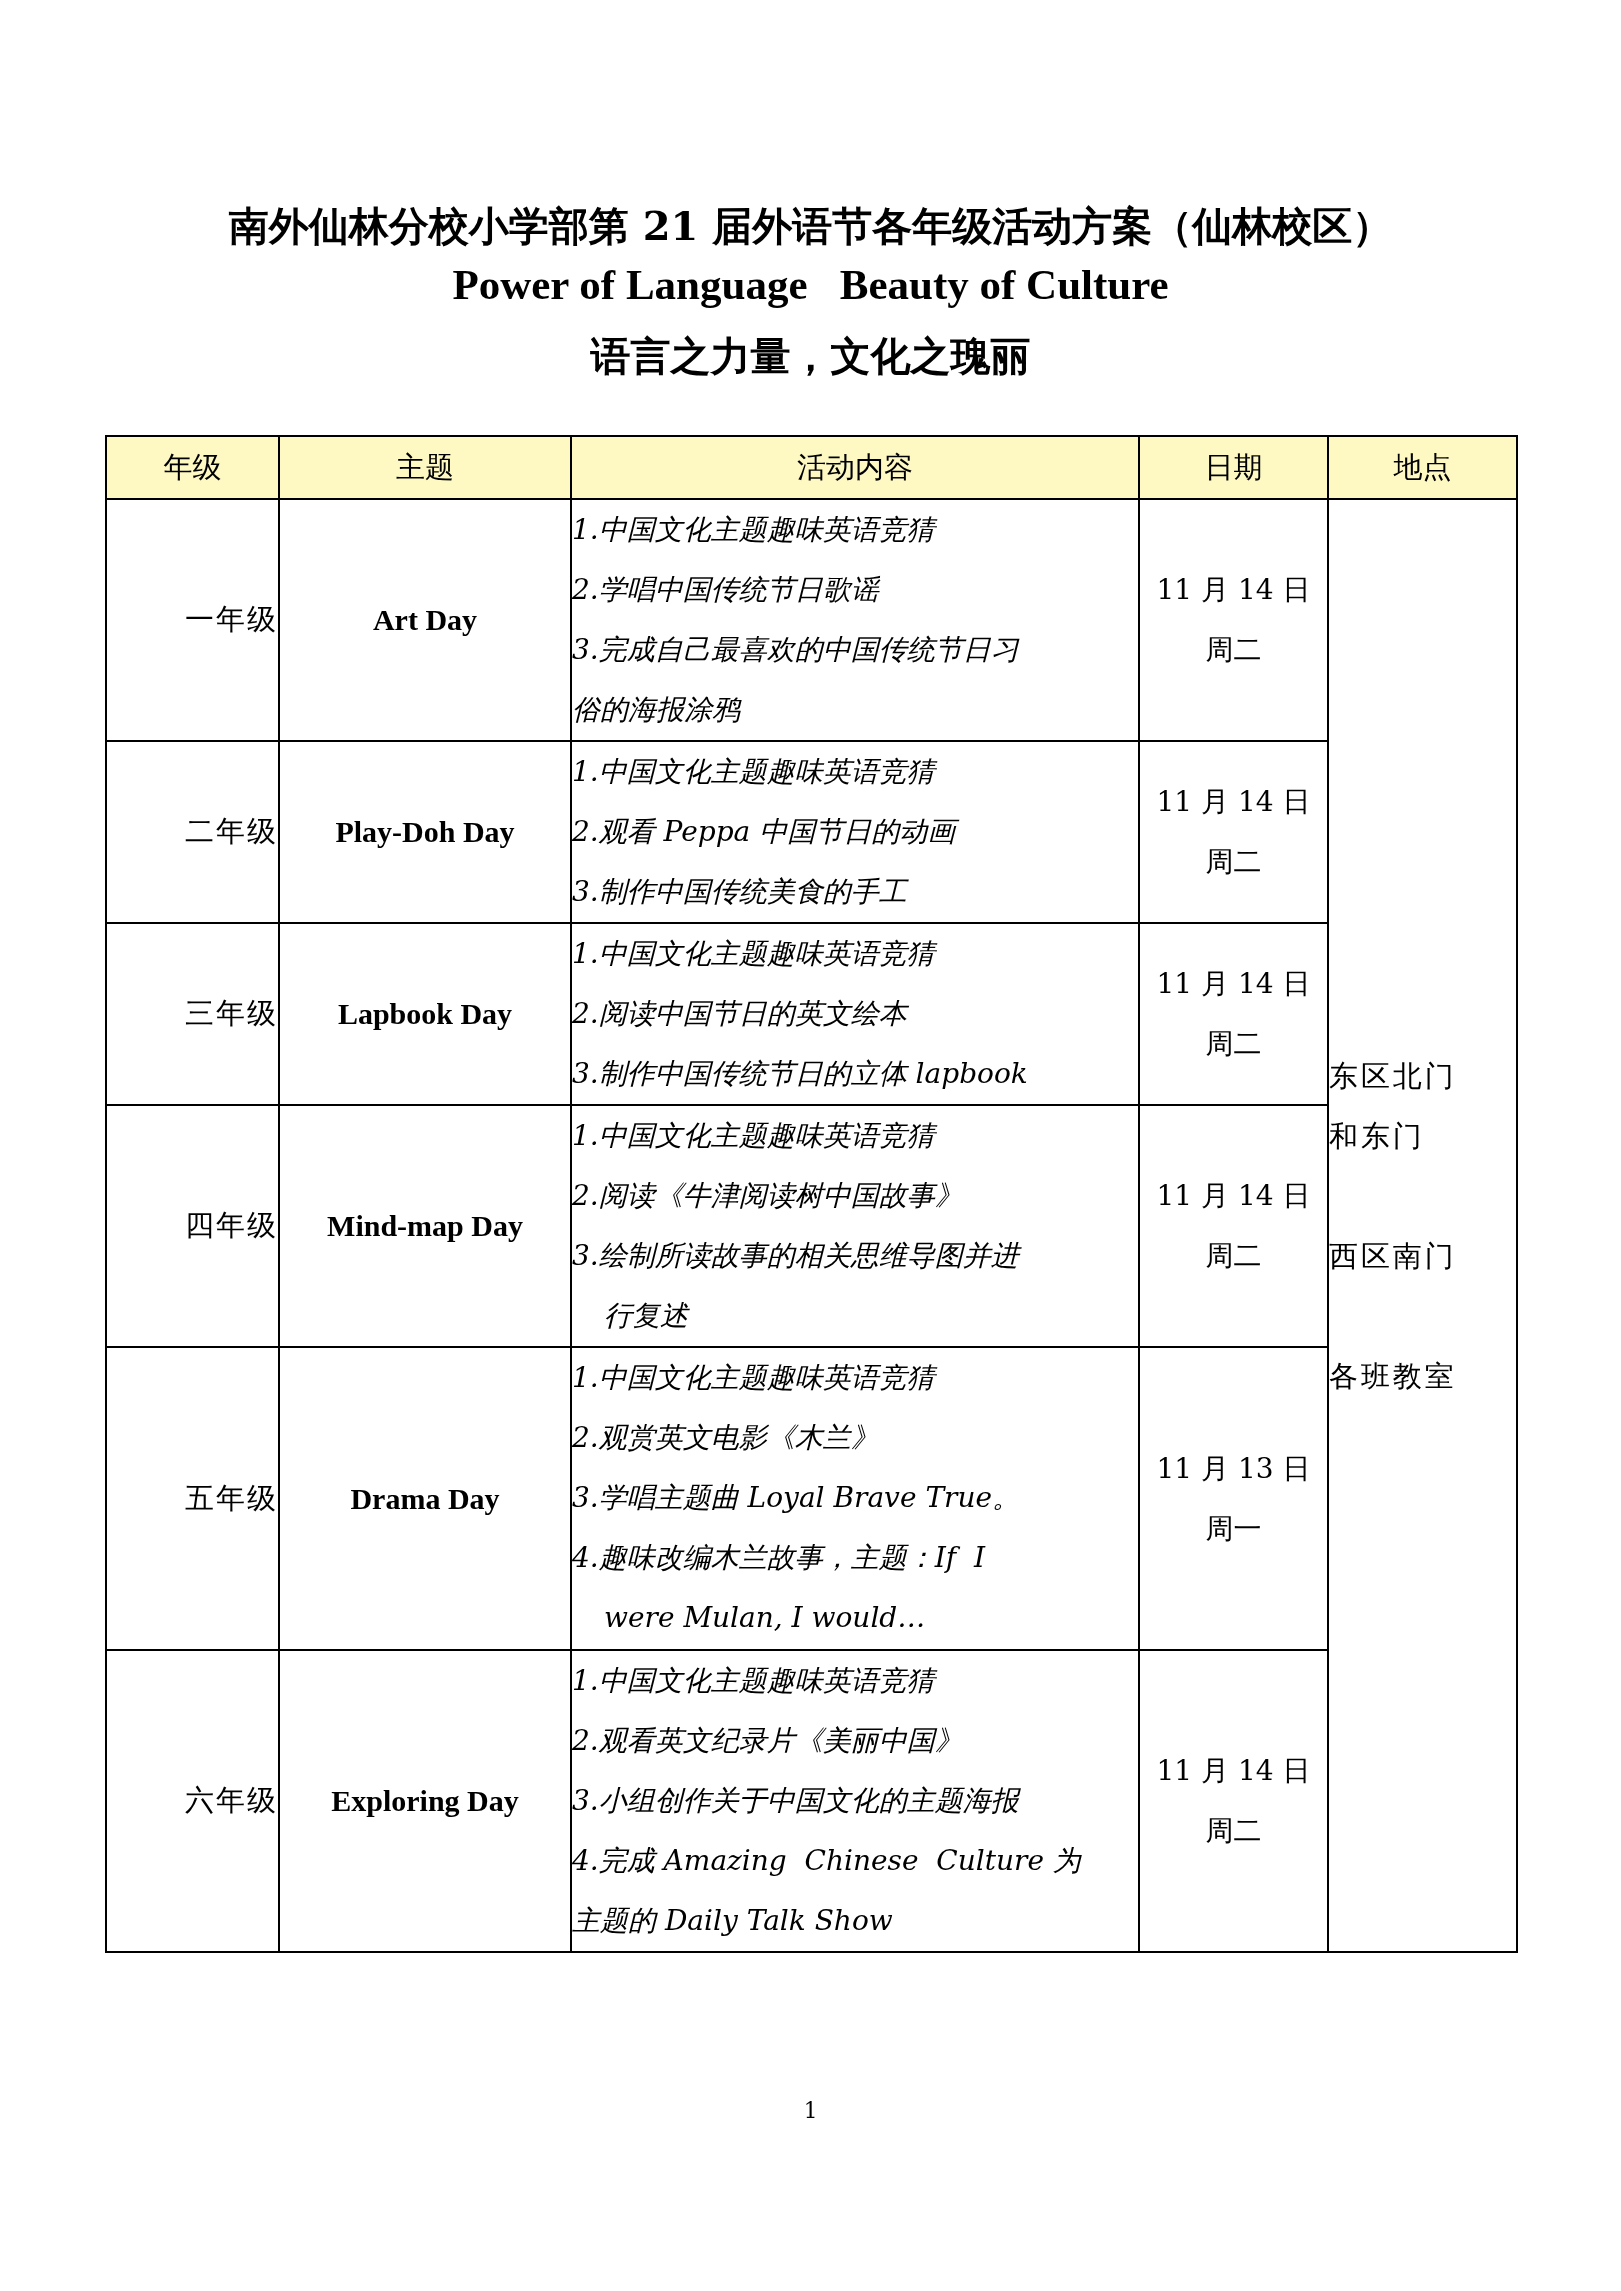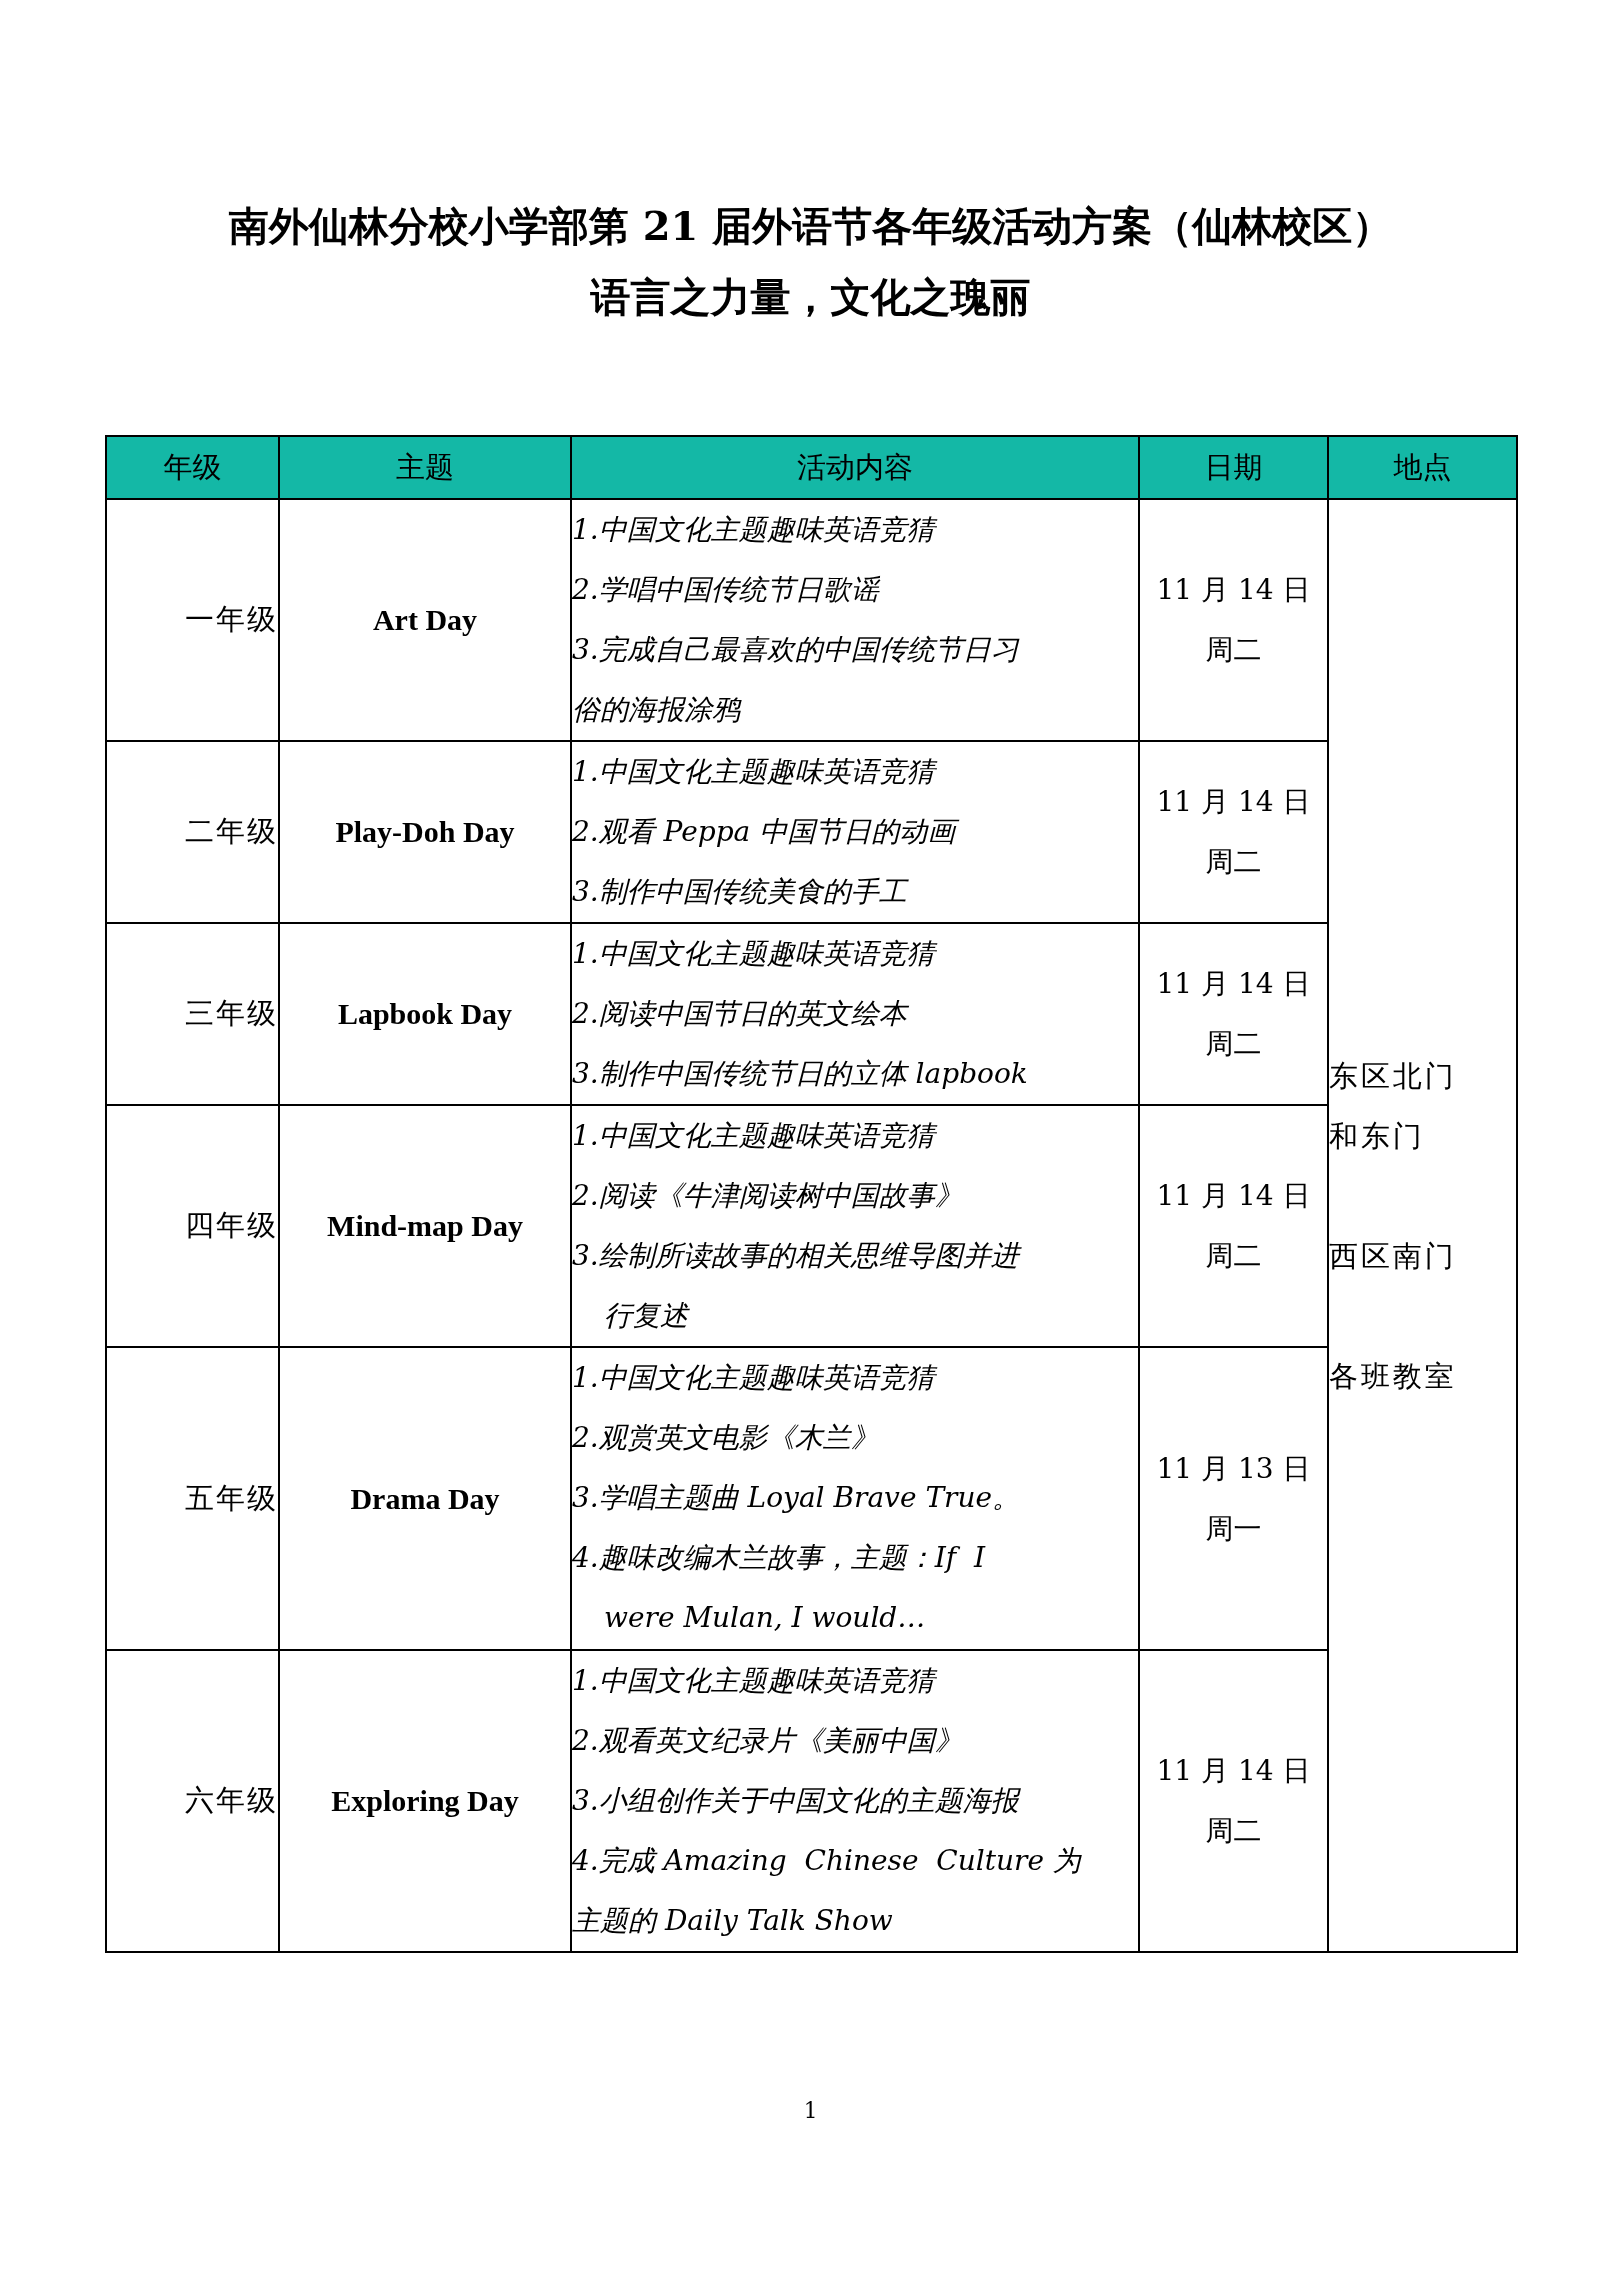--- a/index.html
+++ b/index.html
@@ -52,21 +52,21 @@
       top: 435px;
       width: 1410px;
       border-collapse: collapse;
       table-layout: fixed;
     }
     table.plan th, table.plan td {
       border: 2.9px solid #000;
       padding: 0;
     }
     table.plan th {
-      background: #14b8a6;
+      background: #fef9c3;
       height: 61px;
       font-family: "DejaVu Sans", "Liberation Sans", sans-serif;
       font-size: 29px;
       font-weight: normal;
       text-align: center;
       vertical-align: middle;
     }
     td.grade {
       text-align: right;
       vertical-align: middle;
@@ -121,20 +121,21 @@
       text-align: center;
       font-family: "DejaVu Serif", "Liberation Serif", serif;
       font-size: 21.6px;
     }
   </style>
 </head>
 <body>
 
 <div class="title-block">
   <div class="title-line1">南外仙林分校小学部第 21 届外语节各年级活动方案（仙林校区）</div>
+  <div class="title-line2">Power of Language   Beauty of Culture</div>
   <div class="title-line3">语言之力量，文化之瑰丽</div>
 </div>
 
 <table class="plan">
   <colgroup>
     <col style="width:173px">
     <col style="width:292px">
     <col style="width:568px">
     <col style="width:189px">
     <col style="width:189px">

